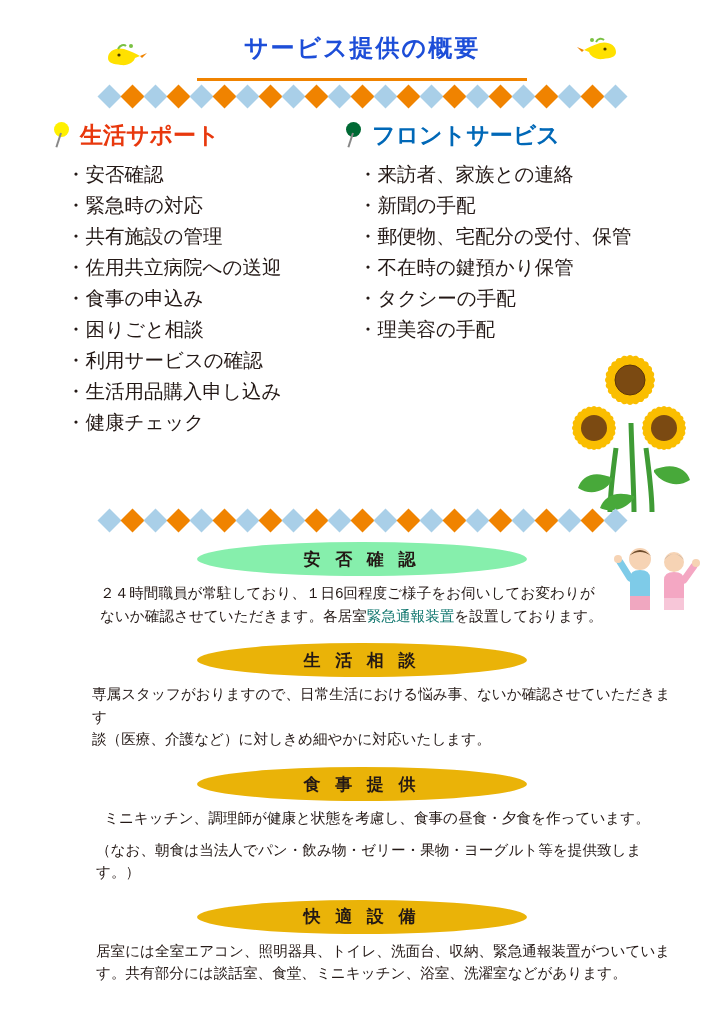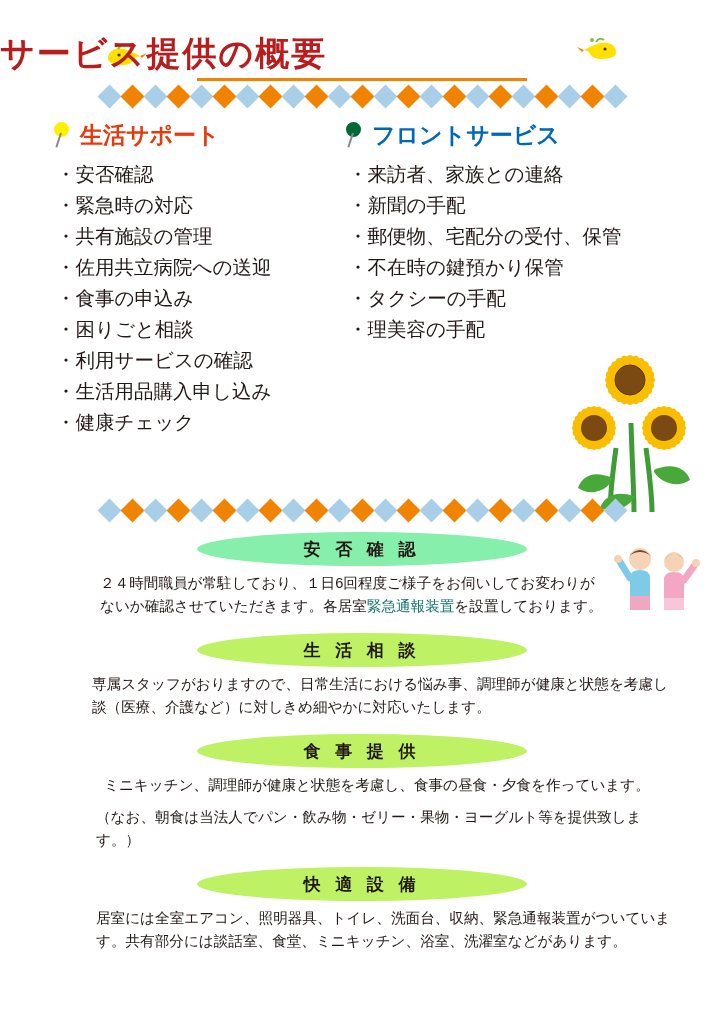--- a/index.html
+++ b/index.html
@@ -19,24 +19,25 @@
   
   .title-area {
     position: relative;
     height: 78px;
   }
   .title-text {
     position: absolute;
     left: 0;
     right: 0;
     top: 36px;
-    font-size: 34px;
+    text-align: center;
+    font-size: 24px;
     font-weight: bold;
     letter-spacing: 2px;
-    color: #b91c1c;
+    color: #1d4ed8;
     line-height: 1;
   }
   .title-underline {
     position: absolute;
     left: 50%;
     transform: translateX(-50%);
     top: 78px;
     width: 330px;
     height: 3px;
     background: #f08300;
@@ -108,21 +109,21 @@
   .col-title {
     font-size: 23px;
     font-weight: bold;
     color: #e8380d;
     line-height: 1;
   }
   .col-title.blue { color: #0068b7; }
 
   ul.bullets {
     list-style: none;
-    margin: 4px;
+    margin: 14px;
     padding: 0;
   }
   ul.bullets li {
     font-size: 19.5px;
     line-height: 1.0;
     padding: 0 0 11.5px 0;
     color: #231815;
     white-space: nowrap;
   }
   ul.bullets li::before {
@@ -160,21 +161,21 @@
     margin: 0 auto 6px auto;
     display: flex;
     align-items: center;
     justify-content: center;
     font-size: 17px;
     font-weight: bold;
     letter-spacing: 5px;
     color: #231815;
   }
   .oval.cyan { background: #86efac; }
-  .oval.yellow { background: #bef264; }
+  .oval.yellow { background: #eab308; }
 
   .para {
     font-size: 14.6px;
     line-height: 1.55;
     margin: 4px 0 16px 0;
     padding: 0 56px 0 92px;
     color: #231815;
     text-align: left;
   }
   .para.p-indent { padding-left: 100px; padding-right: 46px; }
@@ -397,21 +398,21 @@
     <div class="oval cyan">安 否 確 認</div>
     <div class="para p-indent">
       <span class="line">２４時間職員が常駐しており、１日6回程度ご様子をお伺いしてお変わりが</span>
       <span><span>ないか確認させていただきます。各居室</span><span class="hl">緊急通報装置</span><span>を設置しております。</span></span>
     </div>
   </div>
 
   <div>
     <div class="oval yellow">生 活 相 談</div>
     <div class="para p2">
-      <span class="line">専属スタッフがおりますので、日常生活における悩み事、調理師が健康と状態を考慮し</span>
+      <span class="line">専属スタッフがおりますので、日常生活における悩み事、ないか確認させていただきます</span>
       <span class="line">談（医療、介護など）に対しきめ細やかに対応いたします。</span>
     </div>
   </div>
 
   <div>
     <div class="oval yellow">食 事 提 供</div>
     <div class="para p3">
       <span class="line">ミニキッチン、調理師が健康と状態を考慮し、食事の昼食・夕食を作っています。</span>
       <span class="line" style="margin-top:9px; margin-left:-8px;">（なお、朝食は当法人でパン・飲み物・ゼリー・果物・ヨーグルト等を提供致します。）</span>
     </div>

